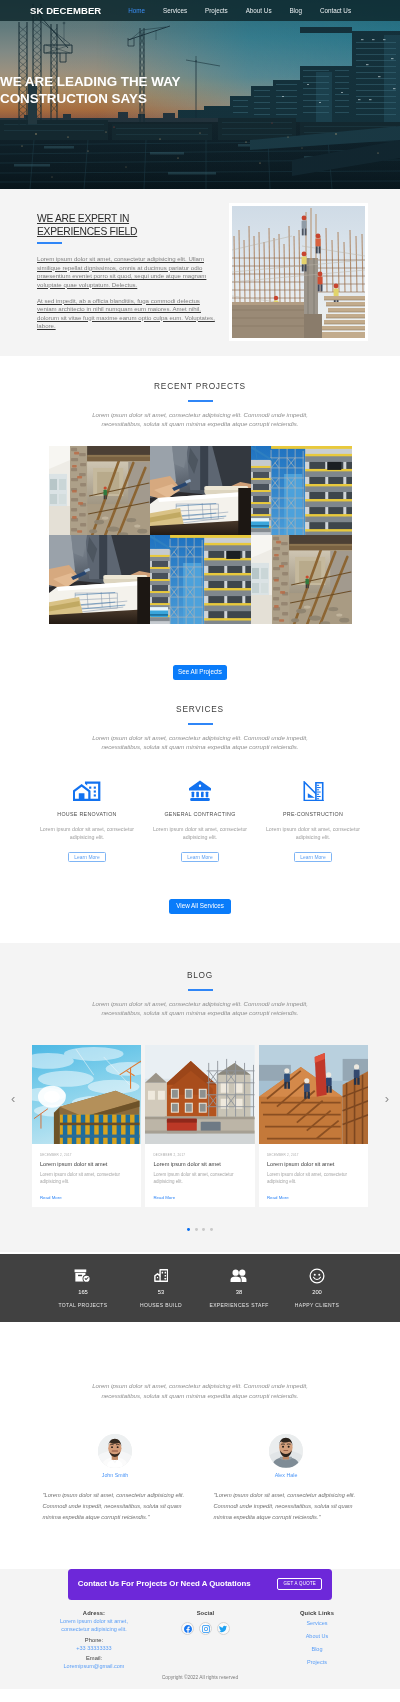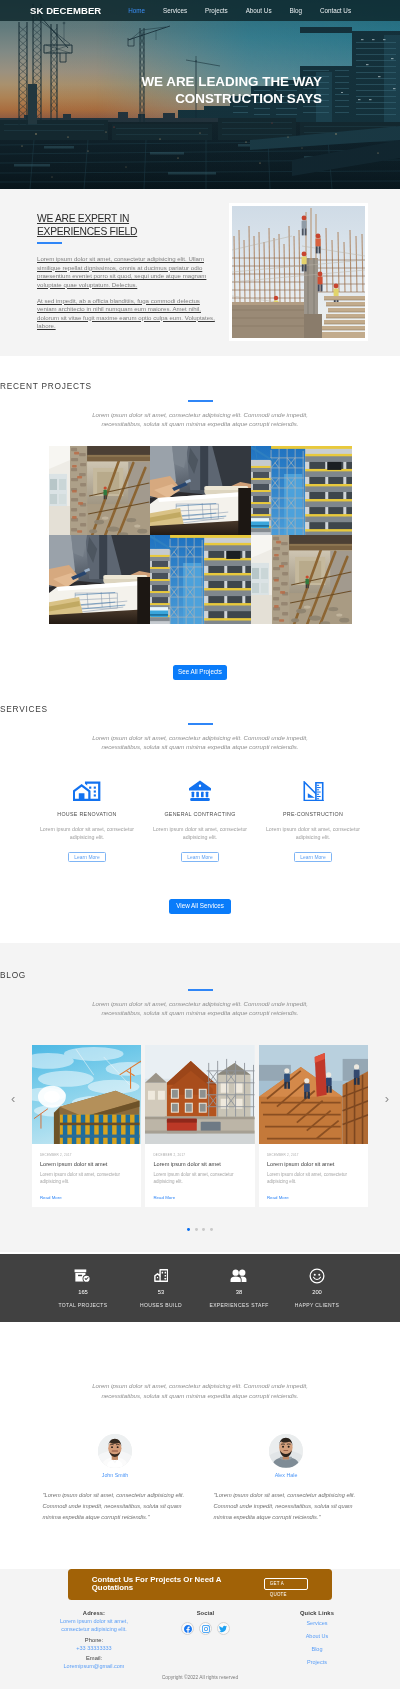--- a/index.html
+++ b/index.html
@@ -10,36 +10,36 @@
 
 
 .hero{position:relative;width:400px;height:189px;overflow:hidden;}
 .hero-img{position:absolute;inset:0;width:400px;height:189px;}
 .navbar{position:absolute;top:0;left:0;width:400px;height:21px;
   background:rgba(13,38,43,.82);display:flex;align-items:center;z-index:5;}
 .brand{margin-left:30px;color:#fff;font-size:9.5px;font-weight:bold;letter-spacing:.1px;}
 .nav-links{display:flex;margin-left:auto;margin-right:40px;gap:0;}
 .nav-links a{color:#e9eef0;font-size:6.3px;text-decoration:none;padding:0 8.95px;letter-spacing:0;}
 .nav-links a.active{color:#3a8ef6;}
-.hero-text{position:absolute;left:0;top:73px;width:322px;text-align:right;z-index:4;}
+.hero-text{position:absolute;left:0;top:73px;width:322px;text-align:left;z-index:4;}
 .hero-text div{color:#fff;font-size:13.4px;font-weight:bold;letter-spacing:0;line-height:17.4px;}
 
 
 .about{background:#f4f4f4;padding:0;height:167px;position:relative;}
 .about-inner{position:relative;width:400px;height:167px;}
 .about-left{position:absolute;left:37px;top:23.8px;width:182px;text-decoration:underline;}
 .about-left h2{font-size:10.3px;font-weight:normal;color:#2b2b2b;line-height:12.75px;letter-spacing:-0.3px;}
 .rule{width:25px;height:2px;background:#2f86f7;margin-top:3.3px;}
 .about-left p{font-size:6.1px;color:#7f7f7f;line-height:8.53px;margin-top:11.5px;letter-spacing:0;}
 .about-left p+p{margin-top:7.3px;}
 .about-photo{position:absolute;left:229px;top:14px;width:139px;height:138px;background:#fff;padding:3px;}
 .about-photo svg{display:block;width:133px;height:132px;}
 
 
-.sec-head{}
+.sec-head{text-align:center;}
 .sec-head h2{font-size:8.3px;font-weight:normal;color:#3b3b3b;letter-spacing:.75px;line-height:8.3px;}
 .sec-head .rule{margin:10.2px auto 0;}
 .sec-sub{font-size:6.1px;color:#8d8d8d;font-style:italic;line-height:9.5px;
   text-align:center;width:255px;margin:7.5px auto 0;letter-spacing:0;}
 
 
 .projects{padding-top:26px;padding-bottom:0;background:#fff;}
 .grid{width:303px;margin:17px auto 0;display:grid;grid-template-columns:repeat(3,1fr);
   grid-template-rows:89px 89px;}
 .grid div{overflow:hidden;position:relative;}
@@ -89,22 +89,22 @@
 .testi{padding-top:51.5px;padding-bottom:30px;background:#fff;}
 .t-row{display:flex;width:315px;margin:34px auto 0;gap:26px;}
 .t{flex:1;text-align:center;}
 .t .av{width:33.7px;height:33.7px;border-radius:50%;margin:0 auto;overflow:hidden;background:#eee;}
 .t .av svg{display:block;width:33.7px;height:33.7px;}
 .t .nm{font-size:5.3px;color:#4a95f7;margin-top:5.1px;line-height:5.3px;}
 .t .q{font-size:5.7px;color:#6e6e6e;font-style:italic;line-height:10.9px;margin-top:11.4px;text-align:left;width:145px;margin-left:auto;margin-right:auto;}
 
 
 .footer{background:#f4f4f4;padding-bottom:0;padding-top:16px;margin-top:16px;}
-.cta{width:264.5px;height:31px;margin:-16px auto 0;background:#a16207;border-radius:3.5px;
-  display:flex;align-items:center;padding:0 24px;position:relative;}
+.cta{width:264.5px;height:31px;margin:-16px auto 0;background:#6d28d9;border-radius:3.5px;
+  display:flex;align-items:center;padding:0 10px;position:relative;}
 .cta span{color:#fff;font-size:7.85px;font-weight:bold;letter-spacing:0;line-height:7.85px;}
 .cta a{margin-left:auto;border:1px solid #fff;color:#fff;font-size:4.45px;
   height:11.5px;line-height:10.2px;padding:0 5.2px;border-radius:2px;text-decoration:none;letter-spacing:.25px;}
 .fcols{display:flex;width:334.5px;margin:10.9px auto 0;margin-left:38.25px;}
 .fcol{flex:1;text-align:center;}
 .fcol h5{font-size:5.8px;color:#3d3d3d;letter-spacing:.1px;font-weight:bold;line-height:5.8px;}
 .fcol .lbl{font-size:5.8px;color:#3d3d3d;margin-top:3.4px;line-height:5.8px;}
 .fcol .lnk{font-size:5.5px;color:#5a9ef7;line-height:8.75px;margin-top:0.2px;display:block;text-decoration:none;}
 .socials{display:flex;justify-content:center;gap:4.5px;margin-top:5.8px;}
 .socials a{width:13.2px;height:13.2px;border-radius:50%;border:1px solid #d4d4d4;

